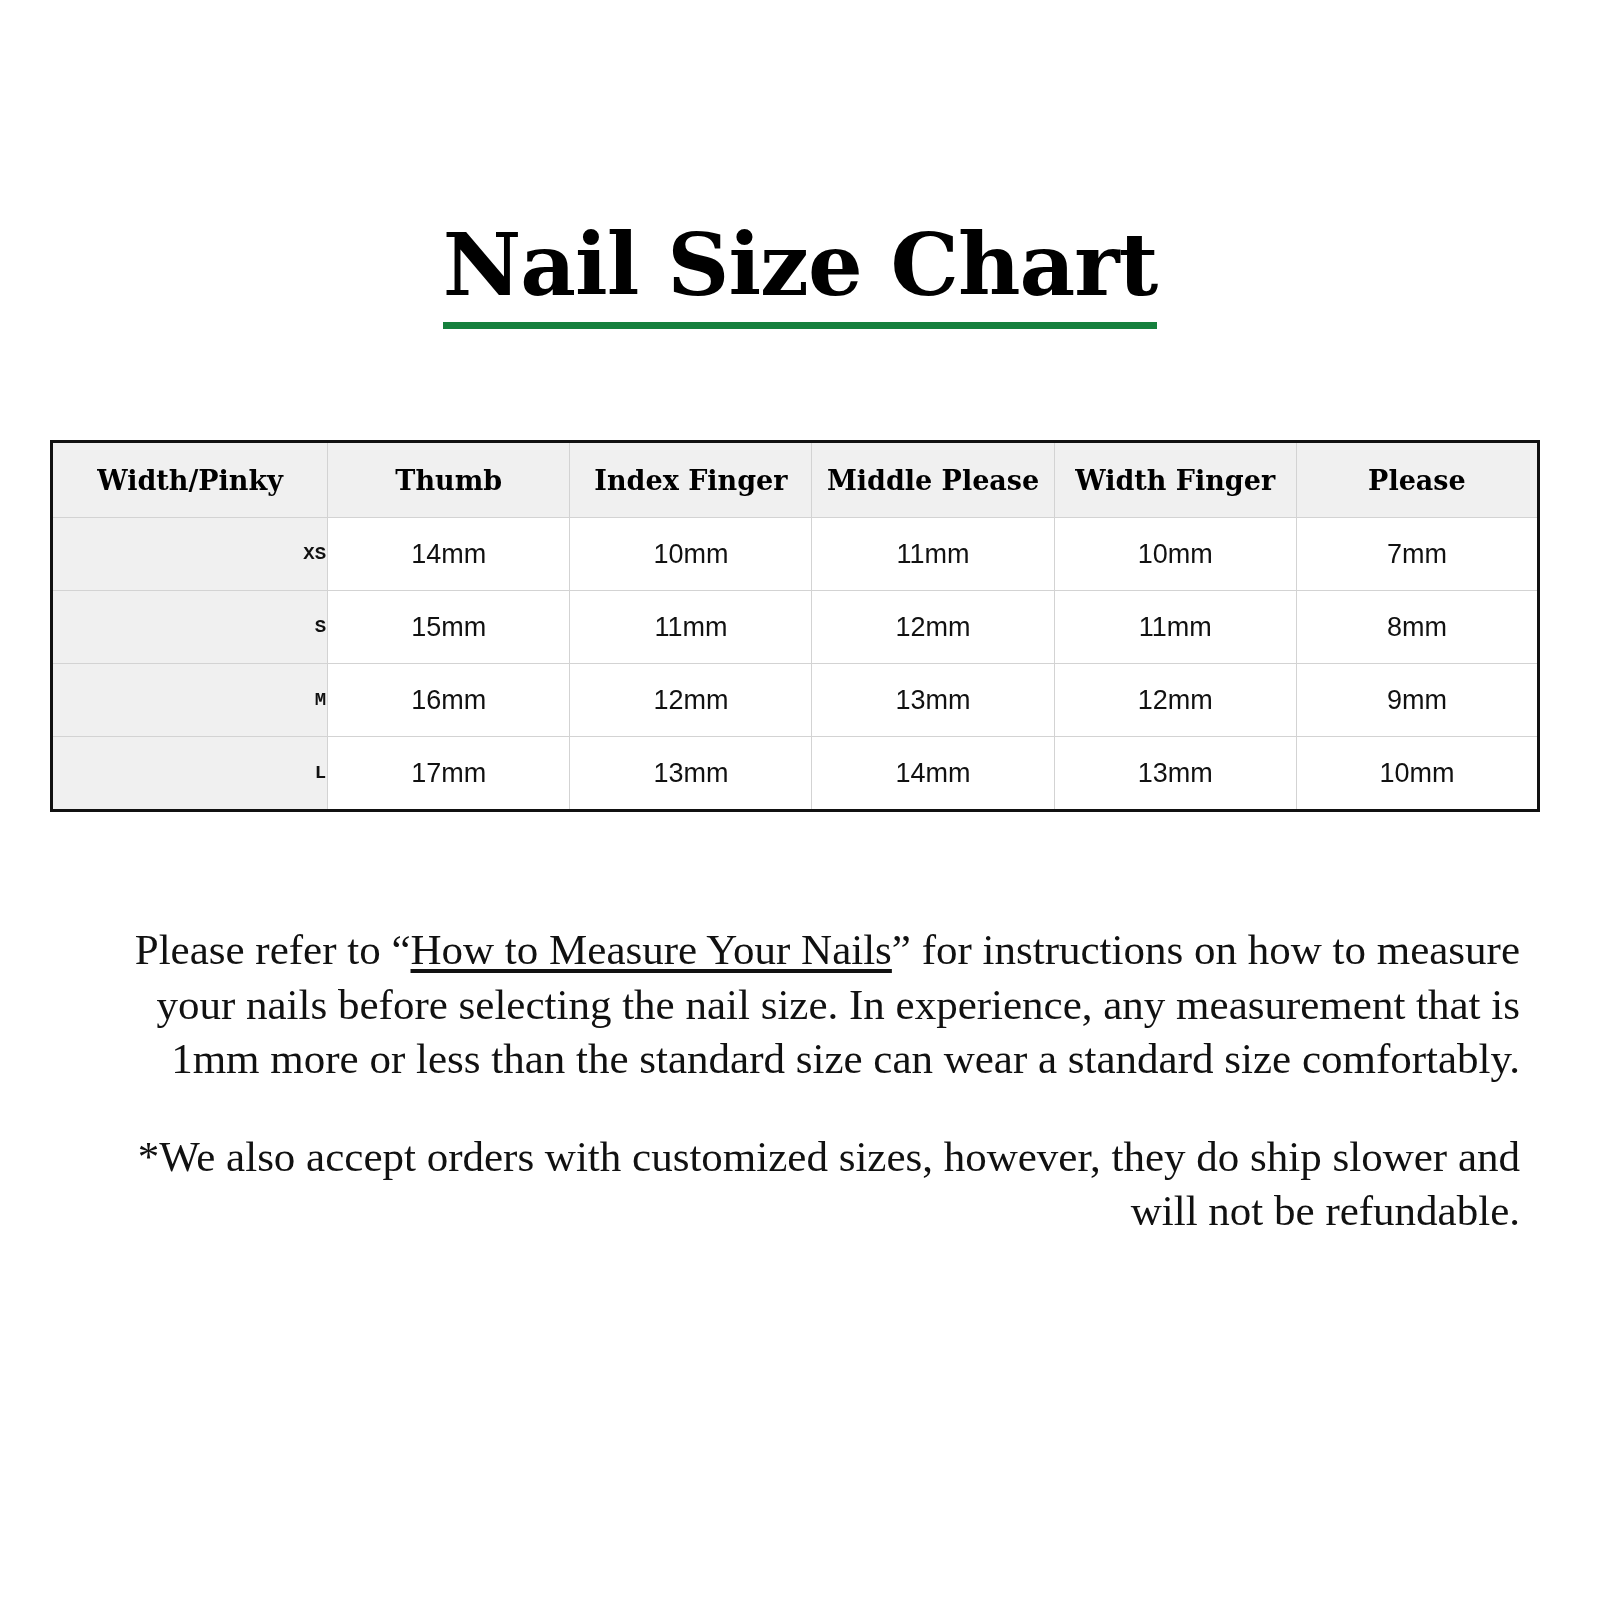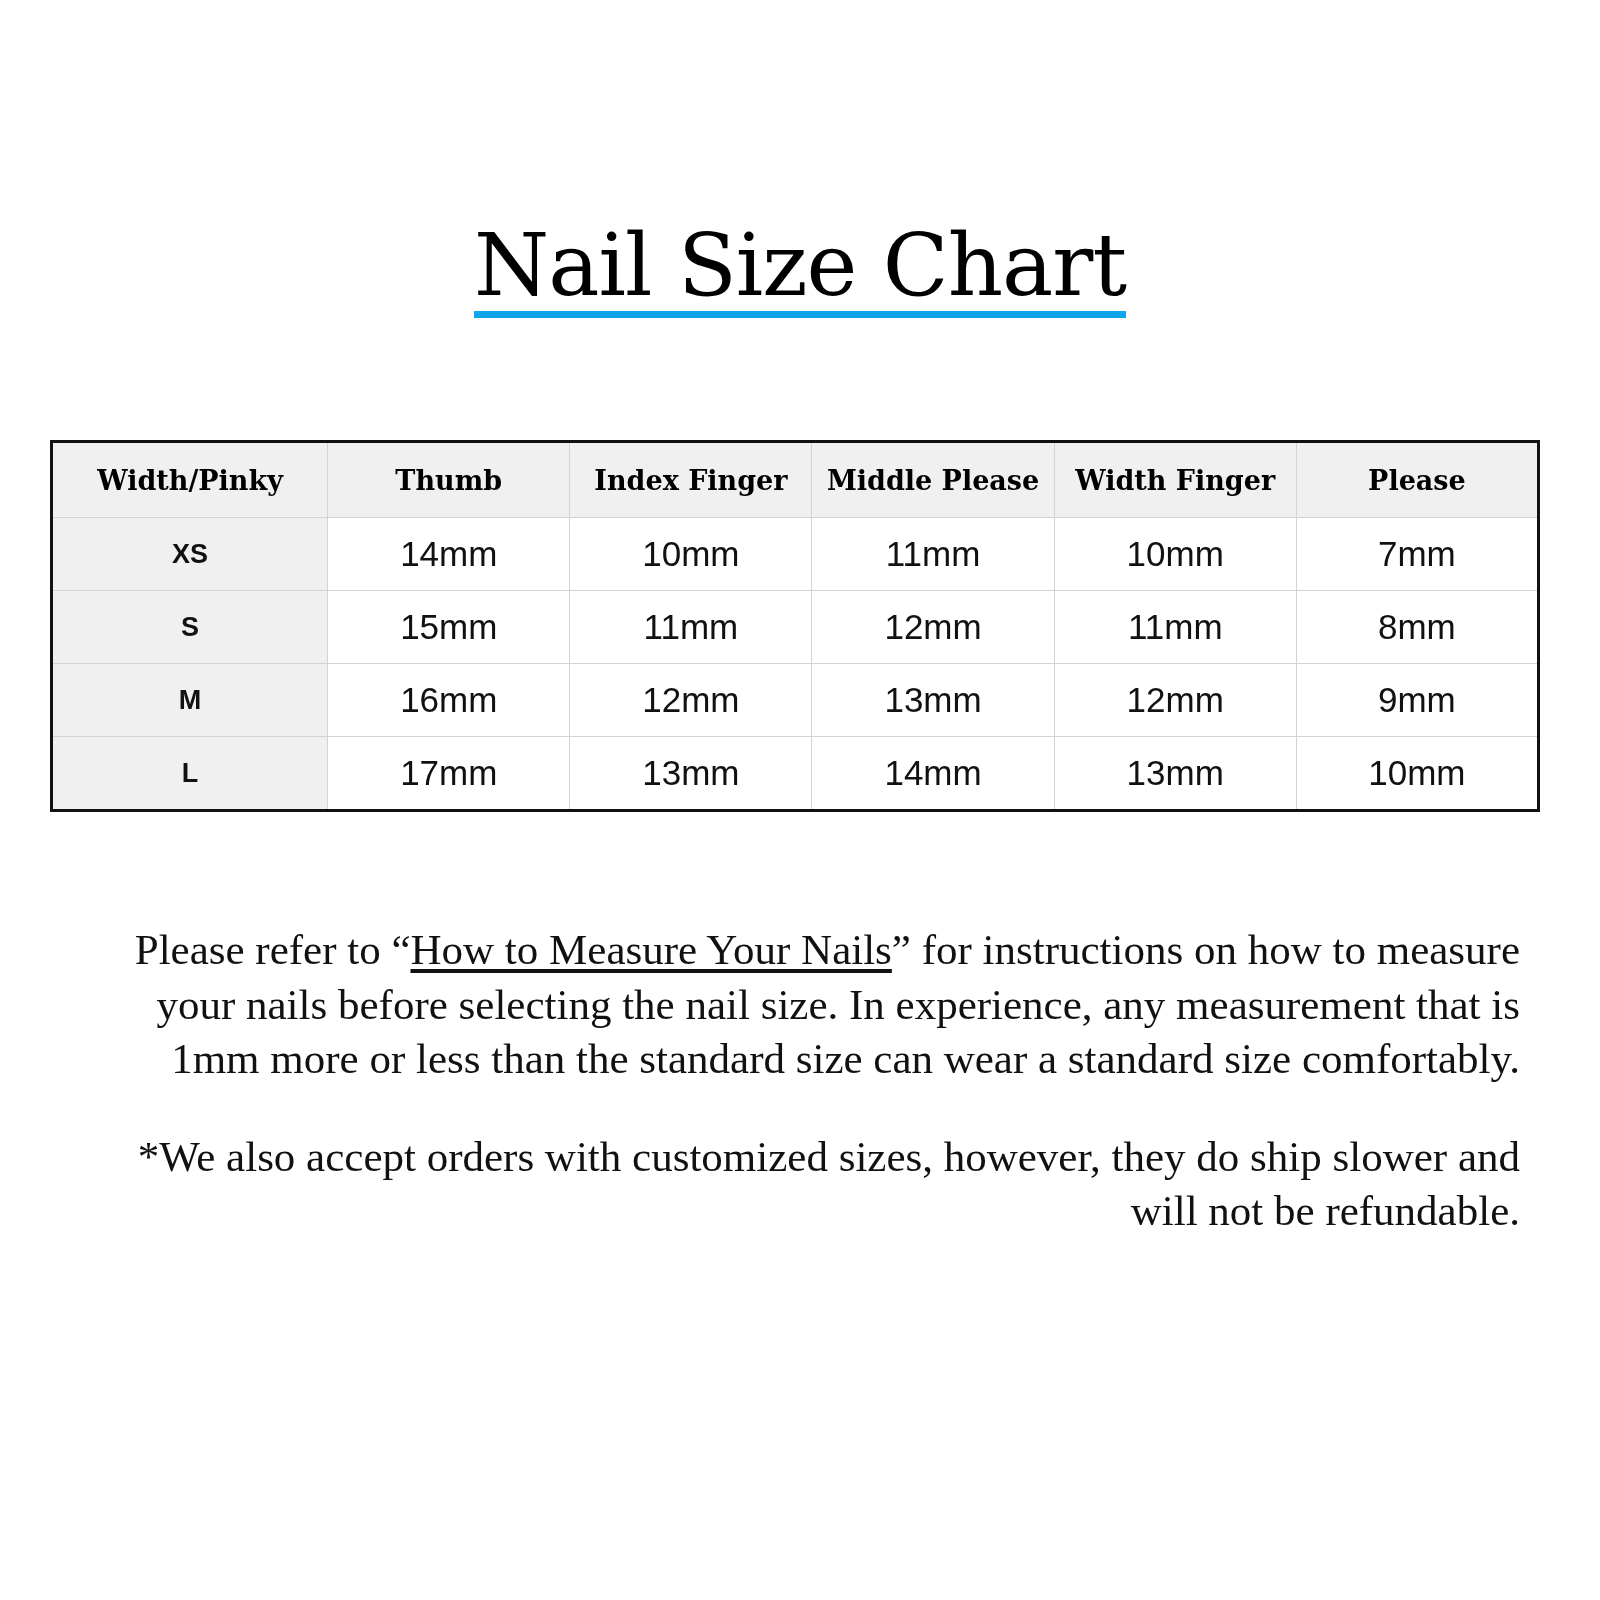--- a/index.html
+++ b/index.html
@@ -25,27 +25,27 @@
   .title-wrap {
     position: absolute;
     top: 220px;
     left: 0;
     width: 1600px;
     text-align: center;
   }
   .title {
     display: inline-block;
     font-family: "DejaVu Serif", "Liberation Serif", serif;
-    font-weight: 400;
+    font-weight: 700;
     font-size: 86px;
     letter-spacing: -1px;
     line-height: 1.05;
     color: #000;
-    padding-bottom: 1px;
-    border-bottom: 7px solid #0ea5e9;
+    padding-bottom: 12px;
+    border-bottom: 7px solid #15803d;
   }
 
   
   .table-wrap {
     position: absolute;
     top: 440px;
     left: 50px;
     width: 1490px;
   }
   table.size-table {
@@ -65,29 +65,30 @@
     font-family: "DejaVu Serif", "Liberation Serif", serif;
     font-weight: 700;
     font-size: 27px;
     height: 72px;
     color: #000;
     letter-spacing: 0px;
   }
   table.size-table tbody td {
     height: 70px;
     font-family: "Liberation Sans", sans-serif;
-    font-size: 35px;
+    font-size: 27px;
     color: #111;
     background: #ffffff;
   }
   table.size-table tbody td.size-label {
     background: #f0f0f0;
-    font-family: Liberation Sans, sans-serif;
+    font-family: Liberation Mono, monospace;
     font-weight: 700;
-    font-size: 27px;
+    font-size: 19px;
+    text-align: right;
   }
   col.c-first { width: 276px; }
   col.c-rest  { width: 242px; }
 
   
   .notes {
     position: absolute;
     top: 880px;
     left: 80px;
     width: 1440px;

